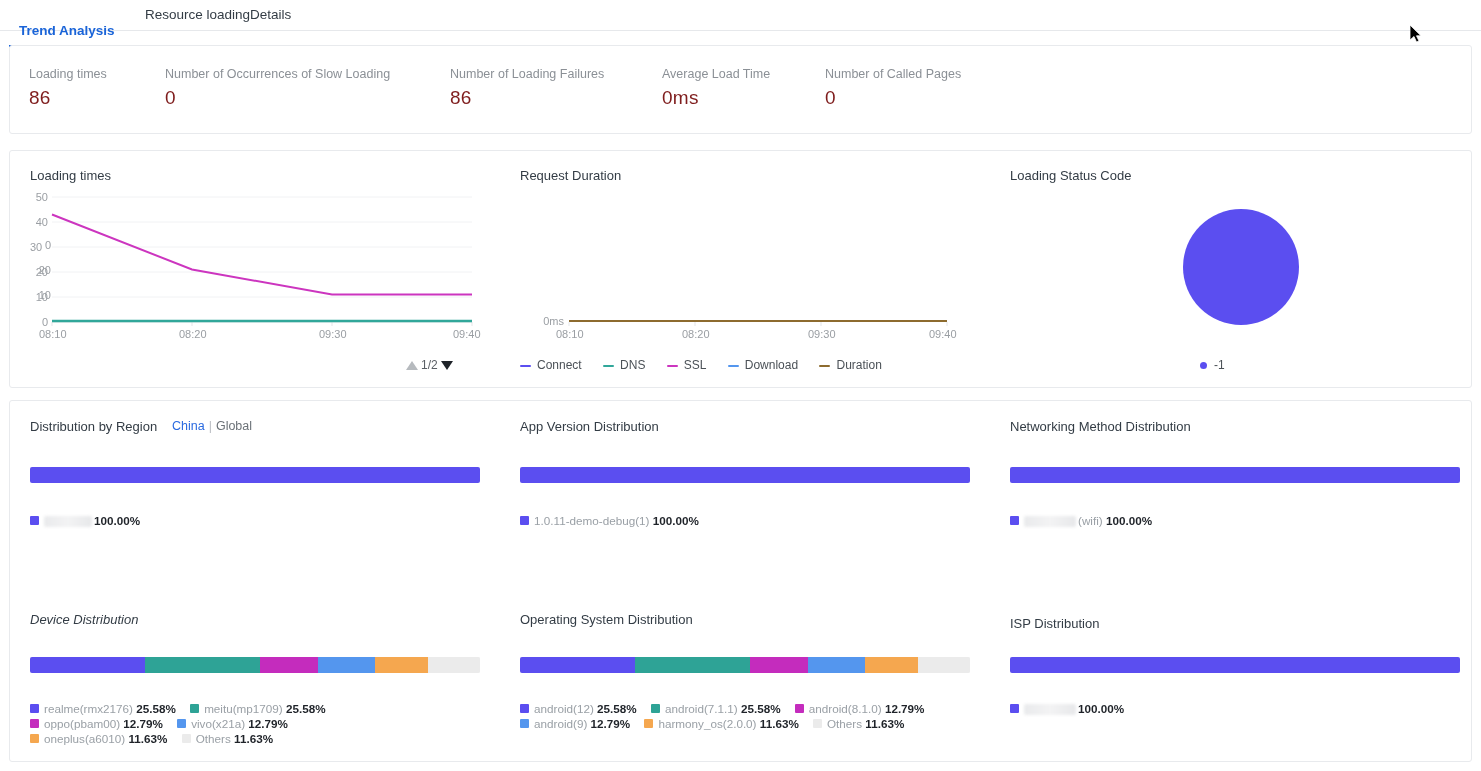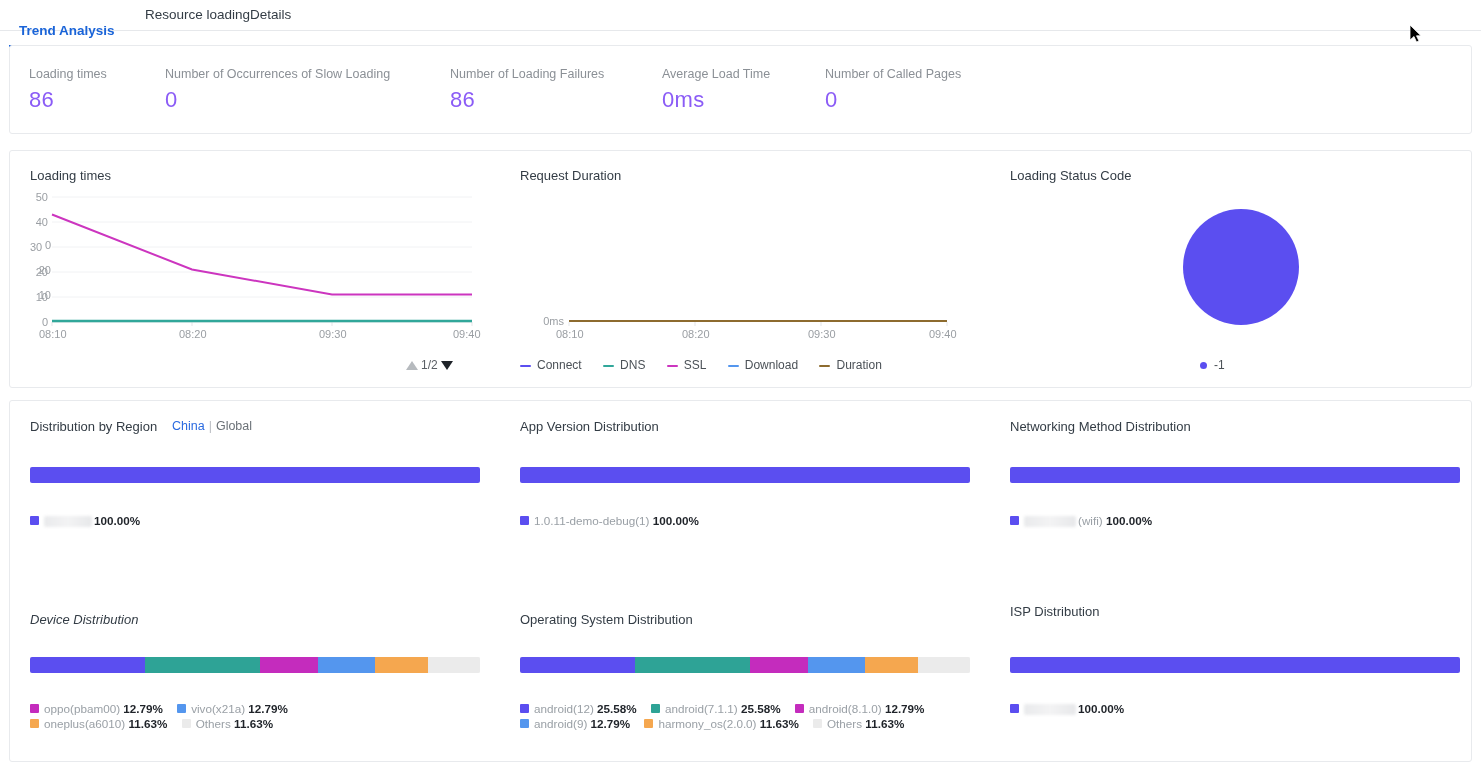--- a/index.html
+++ b/index.html
@@ -27,21 +27,21 @@
   
   .card {
     position:absolute; background:#fff;
     border:1px solid #e8eaed; border-radius:3px;
   }
 
   
   #kpi-card { left:9px; top:45px; width:1463px; height:89px; }
   .kpi { position:absolute; top:21px; }
   .kpi-label { font-size:12.5px; color:#8b9096; white-space:nowrap; }
-  .kpi-value { font-size:22px; color:#8b5cf6; margin-top:6px; letter-spacing:.3px;}
+  .kpi-value { font-size:19px; color:#7f1d1d; margin-top:6px; letter-spacing:.3px;}
 
   
   #charts-card { left:9px; top:150px; width:1463px; height:238px; }
   #dist-card  { left:9px; top:400px; width:1463px; height:362px; }
 
   .panel { position:absolute; top:0; height:100%; }
   .panel-title {
     position:absolute; font-size:13px; color:#333c45; white-space:nowrap;
   }
   .sub-links { position:absolute; font-size:12.5px; white-space:nowrap; }
@@ -281,20 +281,30 @@
         <div class="seg" style="width:25.58%; background:#5b4ef0;"></div>
         <div class="seg" style="width:25.58%; background:#2ea396;"></div>
         <div class="seg" style="width:12.79%; background:#c42cbd;"></div>
         <div class="seg" style="width:12.79%; background:#5496ee;"></div>
         <div class="seg" style="width:11.63%; background:#f5a74f;"></div>
         <div class="seg" style="width:11.63%; background:#ebebeb;"></div>
       </div>
       <div class="dlegend" style="left:20px; top:110px; width:460px;">
         <div>
           <span class="dl-item">
+            <span class="sw" style="background:#5b4ef0"></span><span class="dl-name">realme(rmx2176)</span>
+            <span class="dl-pct">25.58%</span>
+          </span>
+          <span class="dl-item">
+            <span class="sw" style="background:#2ea396"></span><span class="dl-name">meitu(mp1709)</span>
+            <span class="dl-pct">25.58%</span>
+          </span>
+        </div>
+        <div>
+          <span class="dl-item">
             <span class="sw" style="background:#c42cbd"></span><span class="dl-name">oppo(pbam00)</span>
             <span class="dl-pct">12.79%</span>
           </span>
           <span class="dl-item">
             <span class="sw" style="background:#5496ee"></span><span class="dl-name">vivo(x21a)</span>
             <span class="dl-pct">12.79%</span>
           </span>
         </div>
         <div>
           <span class="dl-item">
@@ -345,21 +355,21 @@
           </span>
           <span class="dl-item">
             <span class="sw" style="background:#ebebeb"></span><span class="dl-name">Others</span>
             <span class="dl-pct">11.63%</span>
           </span>
         </div>
       </div>
     </div>
 
     <div class="panel" style="left:980px; top:190px; width:483px; height:172px;">
-      <div class="panel-title" style="left:20px; top:13px;">ISP Distribution</div>
+      <div class="panel-title" style="left:20px; top:25px;">ISP Distribution</div>
       <div class="distbar" style="left:20px; top:66px; width:450px;">
         <div class="seg" style="width:100%; background:#5b4ef0;"></div>
       </div>
       <div class="dlegend" style="left:20px; top:110px;">
         <span class="dl-item">
           <span class="sw" style="background:#5b4ef0"></span><span class="redact" style="width:52px"></span><span class="dl-pct">100.00%</span>
         </span>
       </div>
     </div>
 

